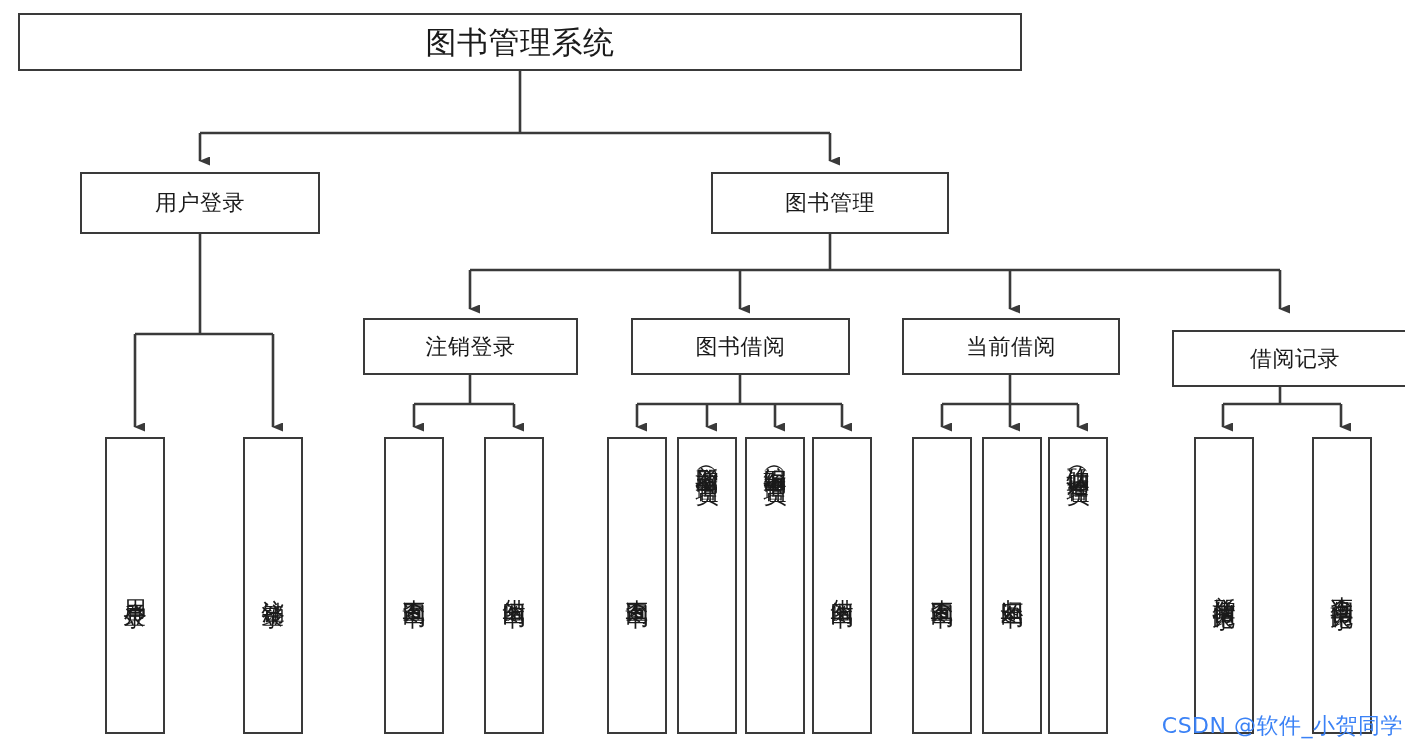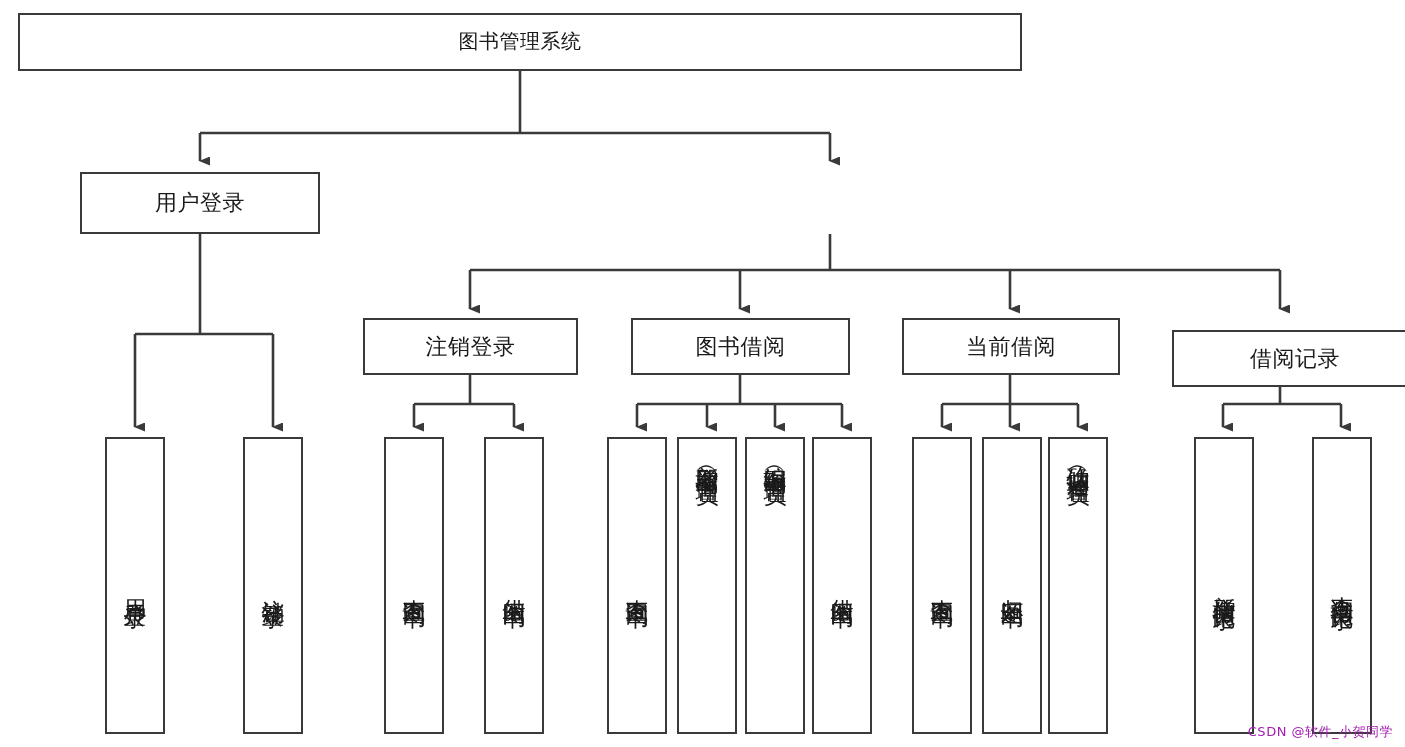--- a/index.html
+++ b/index.html
@@ -39,43 +39,43 @@
     display: block;
     text-align: center;
     line-height: 1.18;
     letter-spacing: 0.5px;
     white-space: nowrap;
   }
   .node.horiz .label {
     font-size: 22px;
   }
   .node.root .label {
-    font-size: 20px;
+    font-size: 31px;
   }
   .node.vert {
     align-items: flex-start;
     padding-top: 9px;
   }
   .node.vert .label {
     writing-mode: vertical-rl;
     text-orientation: upright;
     font-size: 23px;
     letter-spacing: 2.5px;
     line-height: 1;
   }
   .node.vert.mid {
     align-items: center;
     padding-top: 0;
   }
   .watermark {
     position: absolute;
-    right: 12px;
+    right: 2px;
     bottom: 6px;
-    font-size: 13px;
-    color: #a21caf;
+    font-size: 22px;
+    color: #3b82f6;
     letter-spacing: 0.5px;
     white-space: nowrap;
   }
 </style>
 </head>
 <body>
 
 <div id="canvas">
 
   <svg class="wires" viewBox="0 0 1405 747">
@@ -128,20 +128,23 @@
     </g>
   </svg>
 
   <div class="node root horiz" style="left:18px; top:13px; width:1004px; height:58px;">
     <span class="label">图书管理系统</span>
   </div>
 
   <div class="node horiz" style="left:80px; top:172px; width:240px; height:62px;">
     <span class="label">用户登录</span>
   </div>
+  <div class="node horiz" style="left:711px; top:172px; width:238px; height:62px;">
+    <span class="label">图书管理</span>
+  </div>
 
   <div class="node horiz" style="left:363px; top:318px; width:215px; height:57px;">
     <span class="label">注销登录</span>
   </div>
   <div class="node horiz" style="left:902px; top:318px; width:218px; height:57px;">
     <span class="label">当前借阅</span>
   </div>
   <div class="node horiz" style="left:631px; top:318px; width:219px; height:57px;">
     <span class="label">图书借阅</span>
   </div>

